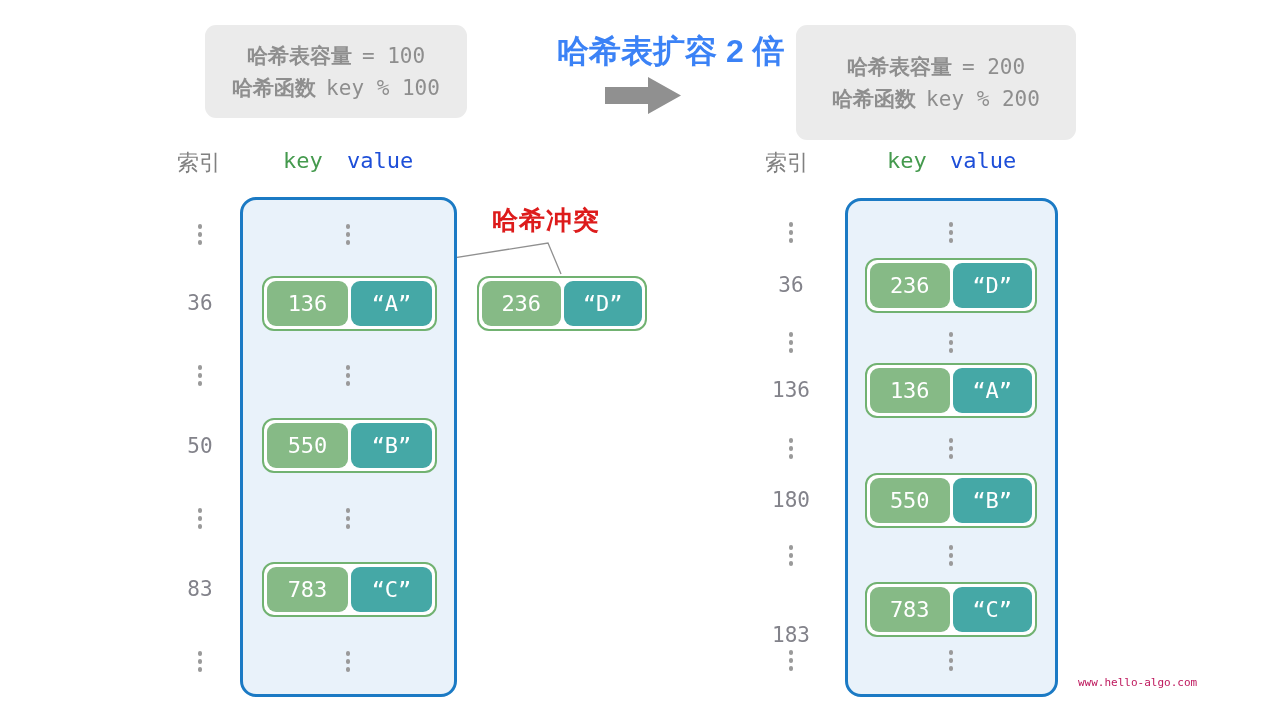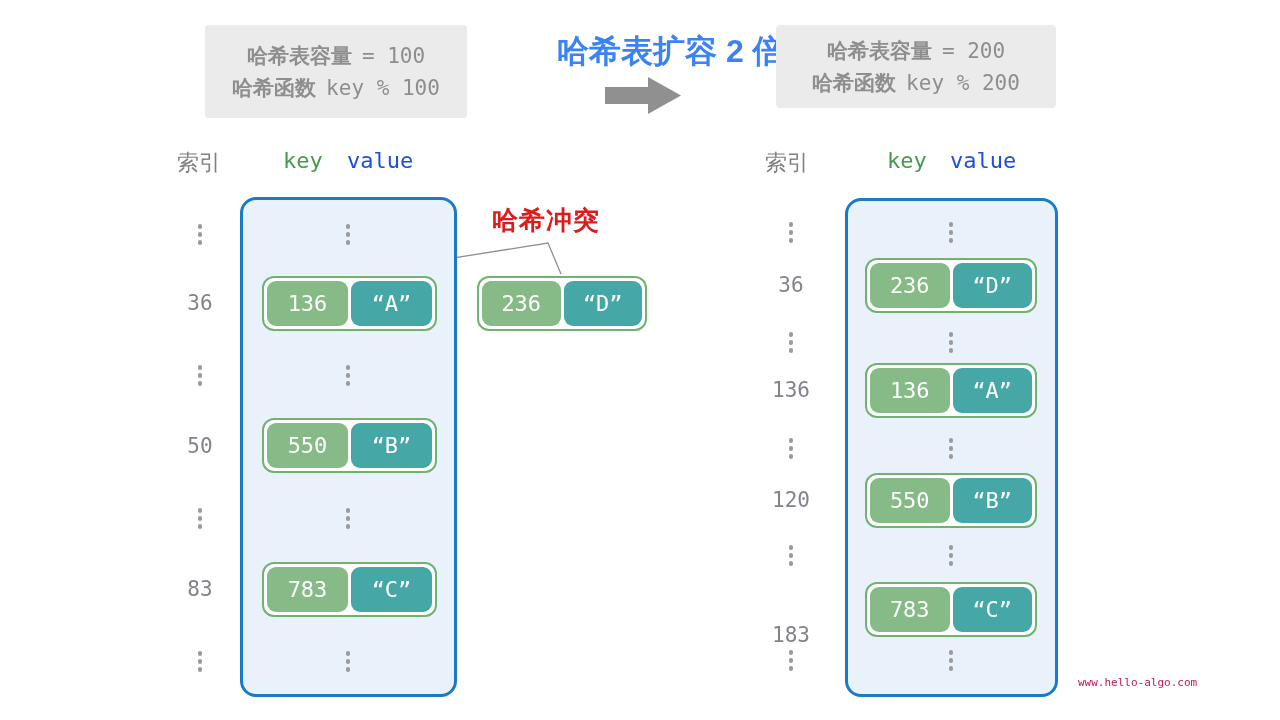--- a/index.html
+++ b/index.html
@@ -3,21 +3,21 @@
 <meta charset="utf-8">
 <style>
   html,body { margin:0; padding:0; background:#ffffff; }
   .canvas {
     position:relative; width:1280px; height:720px; background:#ffffff;
     font-family:"Liberation Sans", sans-serif; overflow:hidden;
   }
 
   
   .info-box {
-    position:absolute; background:#EBEBEB; border-radius:4px;
+    position:absolute; background:#EBEBEB; border-radius:11px;
     display:flex; flex-direction:column; justify-content:center; align-items:center;
     gap:4px; color:#8E8E8E; font-size:21px;
   }
   .info-line { white-space:nowrap; }
   .info-line .cn { font-weight:bold; }
   .info-line .val { font-family:"DejaVu Sans Mono", monospace; margin-left:10px; }
 
   
   .transform-title {
     position:absolute; left:557px; top:30px; width:224px; text-align:center;
@@ -91,21 +91,21 @@
     <div class="info-line">
       <span class="cn">哈希表容量</span><span class="val">= 100</span>
     </div>
     <div class="info-line">
       <span class="cn">哈希函数</span><span class="val">key % 100</span>
     </div>
   </div>
 
   <div class="transform-title">哈希表扩容 2 倍</div>
 
-  <div class="info-box" style="left:776px; top:25px; width:280px; height:83px;">
+  <div class="info-box" style="left:796px; top:25px; width:280px; height:115px;">
     <div class="info-line">
       <span class="cn">哈希表容量</span><span class="val">= 200</span>
     </div>
     <div class="info-line">
       <span class="cn">哈希函数</span><span class="val">key % 200</span>
     </div>
   </div>
 
   <div class="hdr hdr-index" style="left:177px; top:148px;">索引</div>
   <div class="hdr hdr-key" style="left:283px; top:148px;">key</div>
@@ -231,21 +231,21 @@
       <i></i>
     </div>
   <div class="vdots" style="left:948px; top:650px;">
       <i></i>
       <i></i>
       <i></i>
     </div>
 
   <div class="idx" style="left:761px; top:271px;">36</div>
   <div class="idx" style="left:761px; top:376px;">136</div>
-  <div class="idx" style="left:761px; top:486px;">120</div>
+  <div class="idx" style="left:761px; top:486px;">180</div>
   <div class="idx" style="left:761px; top:621px;">183</div>
 
   <div class="pair" style="left:865px; top:258px; width:172px;">
     <div class="cell kbox">236</div>
     <div class="cell vbox">“D”</div>
   </div>
   <div class="pair" style="left:865px; top:363px; width:172px;">
     <div class="cell kbox">136</div>
     <div class="cell vbox">“A”</div>
   </div>

